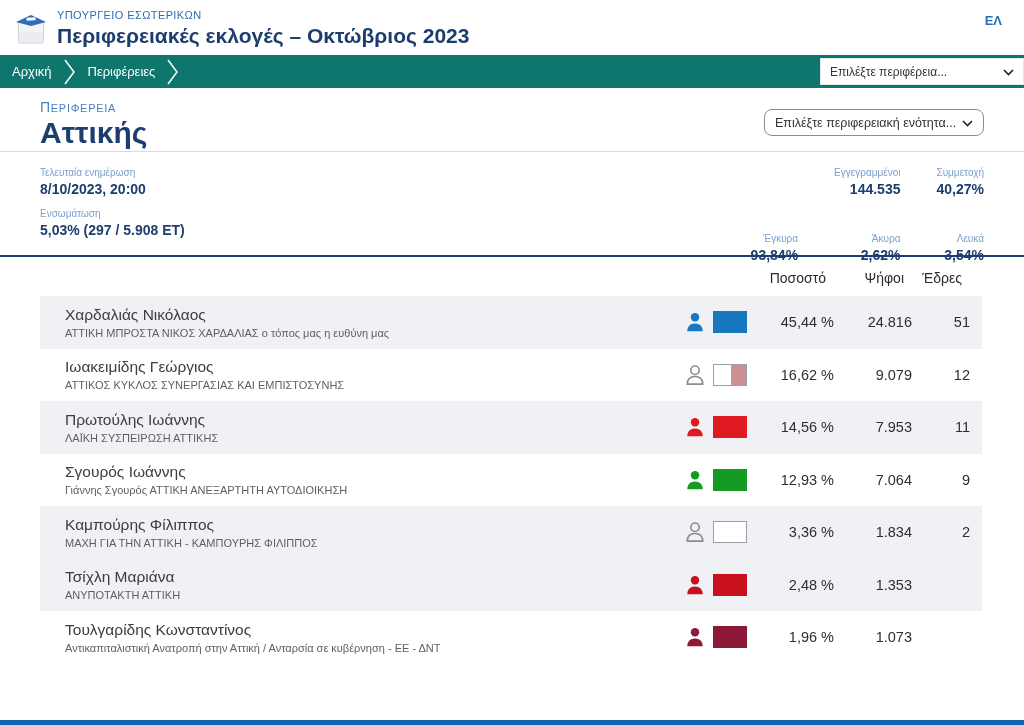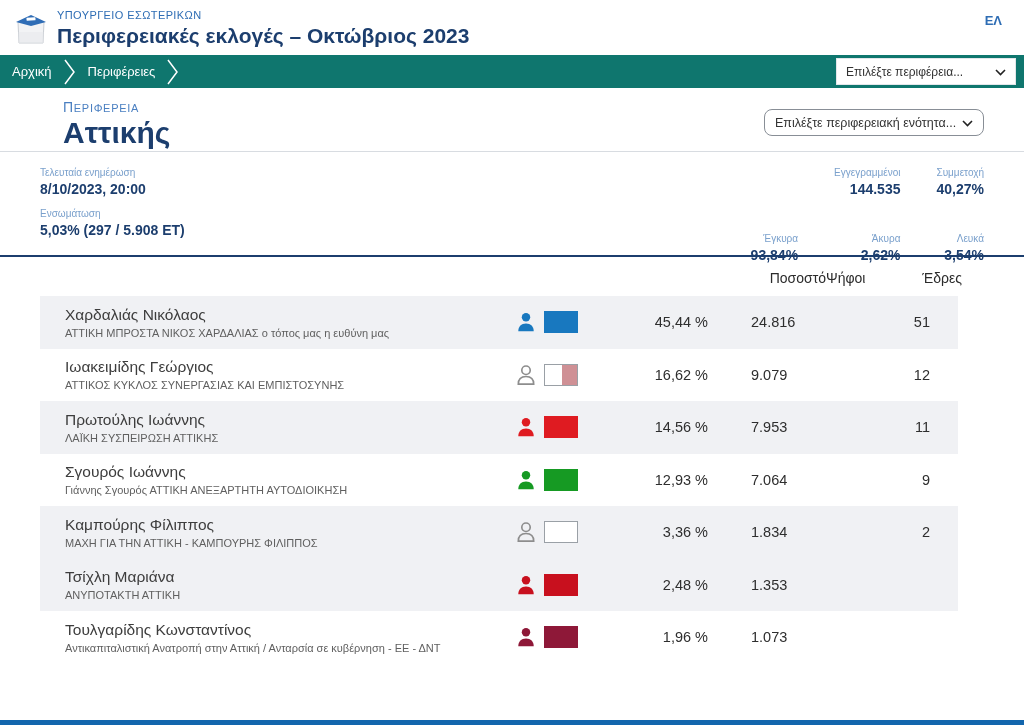--- a/index.html
+++ b/index.html
@@ -10,25 +10,25 @@
   .top-header { height: 55px; position: relative; display: flex; align-items: flex-start; padding: 7px 0 0 13px; }
   .logo { width: 36px; height: 40px; margin-right: 8px; flex: 0 0 auto; }
   .ministry { font-size: 11px; color: #2e6db4; letter-spacing: .4px; padding-top: 2px; }
   .site-title { font-size: 21px; color: #1c3e6e; font-weight: 700; margin-top: 3px; }
   .lang { position: absolute; top: 13px; right: 22px; color: #2e6db4; font-size: 13px; font-weight: 700; cursor: pointer; text-decoration: none; }
 
   
   .breadcrumb-bar { height: 33px; background: #0f766e; display: flex; align-items: center; position: relative; }
   .crumb { color: #fff; font-size: 13px; padding: 0 12px; cursor: pointer; }
   .crumb-arrow { display: flex; align-items: center; }
-  .bar-select { position: absolute; right: 8px; top: 3px; width: 180px; height: 27px; background: #fff; border: 1px solid #e3e6ea;
+  .bar-select { position: absolute; right: 0; top: 3px; width: 204px; height: 27px; background: #fff; border: 1px solid #e3e6ea;
     display: flex; align-items: center; justify-content: space-between; padding: 0 9px; font-size: 12px; color: #333; cursor: pointer; }
 
   
-  .region-section { height: 64px; padding: 11px 63px 0; border-bottom: 1px solid #d8dce1; position: relative; }
+  .region-section { height: 64px; padding: 11px 40px 0; border-bottom: 1px solid #d8dce1; position: relative; }
   .region-label { font-size: 11px; color: #4a7fc1; letter-spacing: .7px; }
   .region-label::first-letter { font-size: 14px; }
   .region-name { font-size: 30px; color: #1c3e6e; font-weight: 700; margin-top: 1px; }
   .unit-select { position: absolute; right: 40px; top: 21px; width: 220px; height: 27px; border: 1px solid #888e96; border-radius: 8px;
     background: #fff; display: flex; align-items: center; justify-content: space-between; padding: 0 10px; font-size: 12.5px; color: #333; cursor: pointer; }
 
   
   .stats-section { height: 105px; display: flex; justify-content: space-between; padding: 15px 40px 0; border-bottom: 2px solid #1c3e6e; }
   .stat { margin-bottom: 11px; }
   .stat-label { font-size: 10px; color: #7aa0cc; }
@@ -36,24 +36,24 @@
   .stats-right { display: grid; grid-template-columns: auto auto auto; column-gap: 50px; row-gap: 9px; justify-items: end; align-content: start; gap: 36px; }
   .stat-r { text-align: right; margin: 0; }
   .pos-c2r1 { grid-column: 2; grid-row: 1; } .pos-c3r1 { grid-column: 3; grid-row: 1; }
   .pos-c1r2 { grid-column: 1; grid-row: 2; } .pos-c2r2 { grid-column: 2; grid-row: 2; } .pos-c3r2 { grid-column: 3; grid-row: 2; }
 
   
   .results-header { display: flex; align-items: center; margin: 0 42px 0 40px; padding: 13px 20px 10px 25px; font-size: 14px; color: #2b2b2b; }
   .col-name { flex: 1; min-width: 0; }
   .col-icon { width: 64px; display: flex; align-items: center; gap: 7px; }
   .col-pct { width: 86px; text-align: right; }
-  .col-votes { width: 78px; text-align: left; }
+  .col-votes { width: 78px; text-align: right; }
   .col-seats { width: 58px; text-align: right; }
 
-  .row { display: flex; align-items: center; margin: 0 66px 0 40px; height: 52.5px; padding: 0 28px 0 25px; cursor: pointer; gap: 43px; }
+  .row { display: flex; align-items: center; margin: 0 42px 0 40px; height: 52.5px; padding: 0 12px 0 25px; cursor: pointer; }
   .row.alt { background: #f0f1f4; }
   .cand-name { font-size: 15.5px; color: #3d3d3d; }
   .cand-party { font-size: 11px; color: #5f5f5f; margin-top: 3px; }
   .row .col-pct, .row .col-votes, .row .col-seats { font-size: 14.5px; color: #2e2e2e; }
 
   .person { width: 22px; height: 22px; display: flex; }
   .person.filled svg circle, .person.filled svg path { fill: currentColor; }
   .person.outline svg circle, .person.outline svg path { fill: none; stroke: currentColor; stroke-width: 1.8; }
   .swatch { width: 34px; height: 22px; border: 1px solid transparent; }
   .swatch.empty, .swatch.split { border-color: #9aa0a6; }

